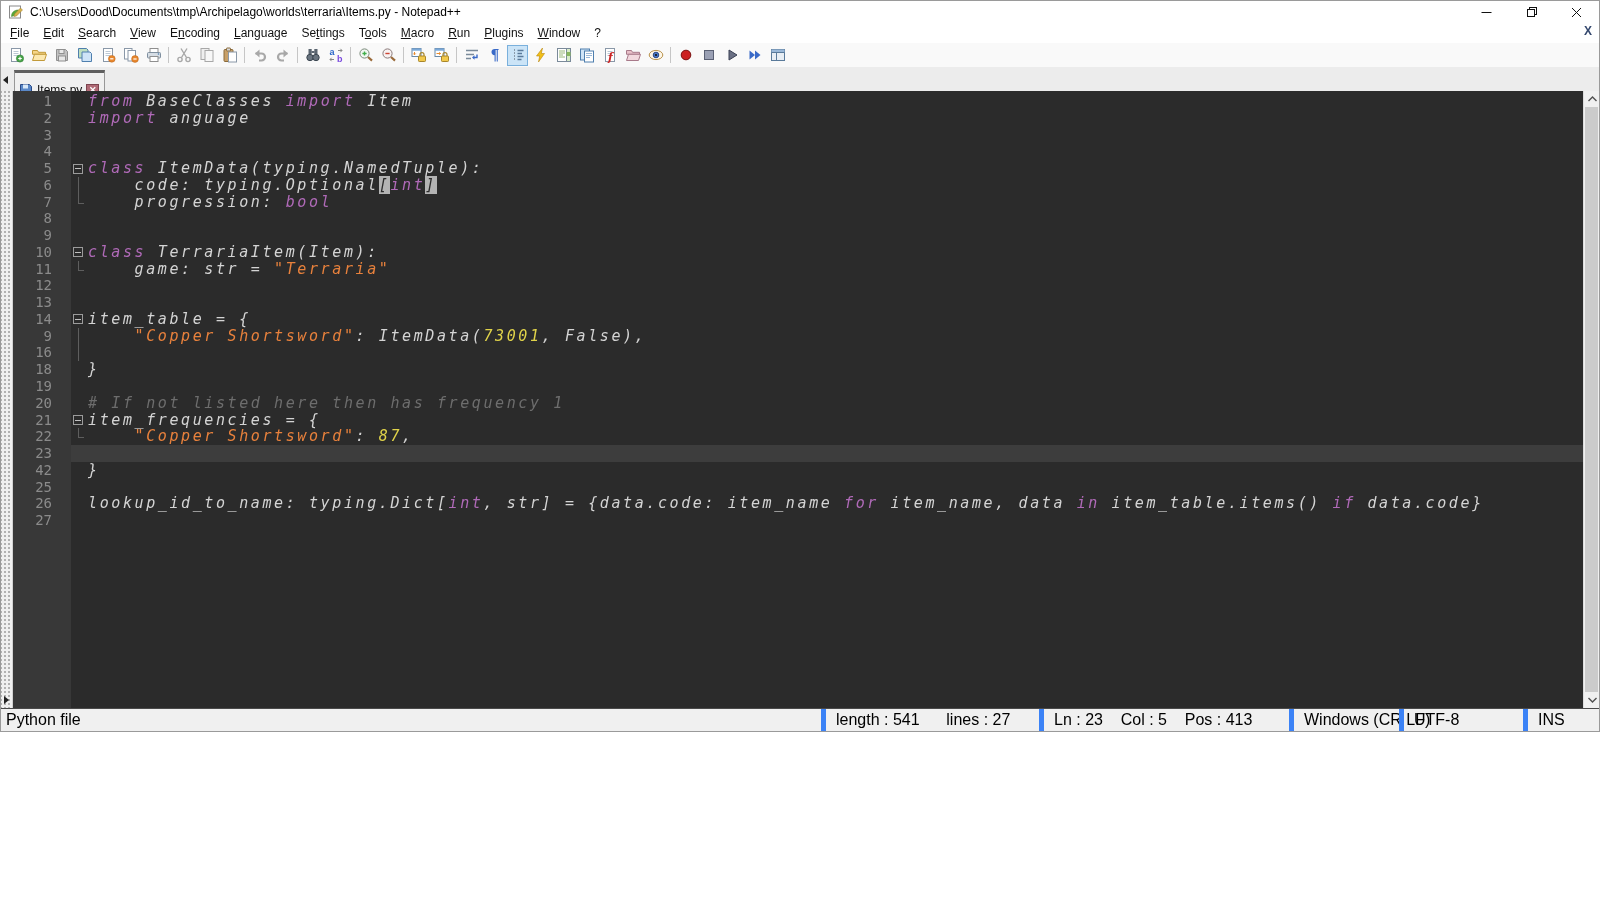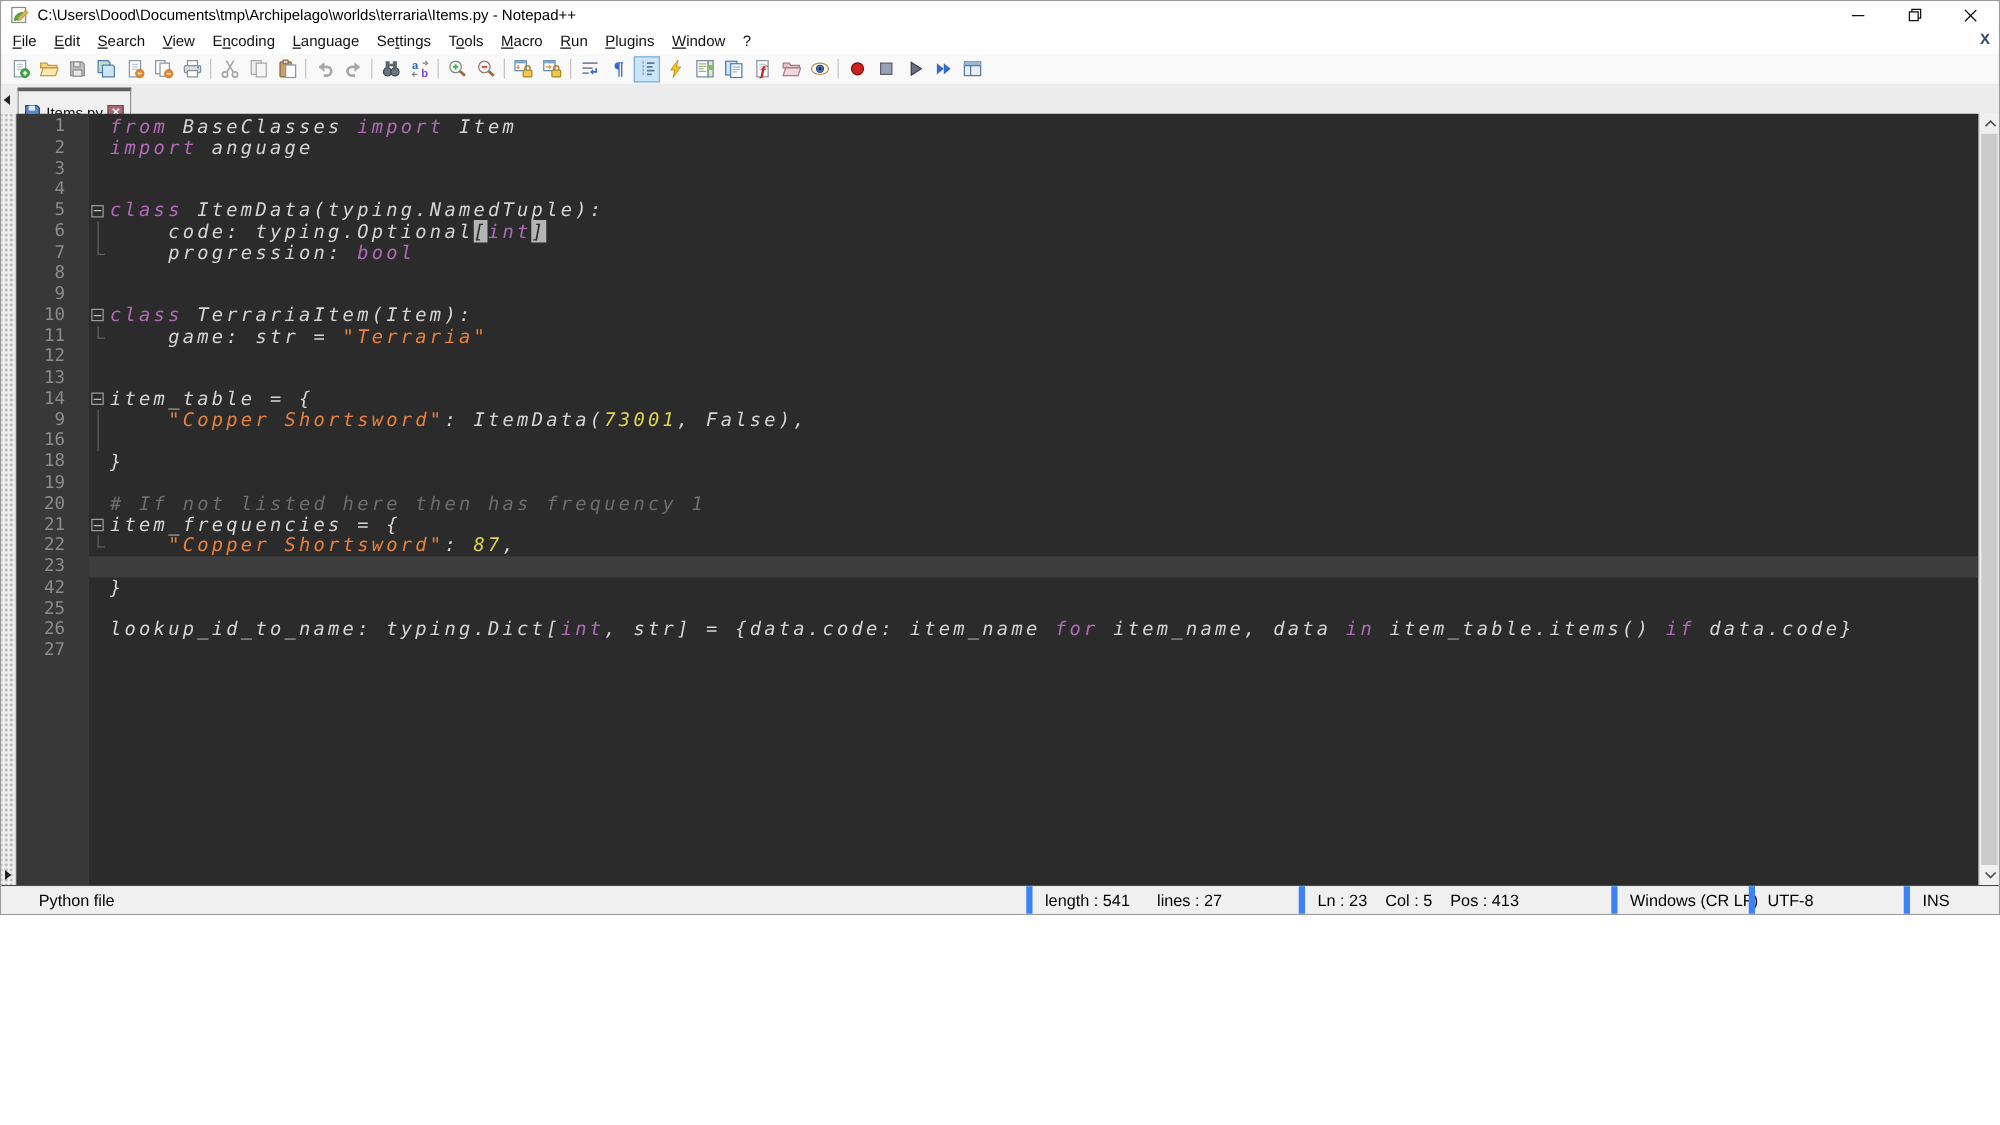--- a/index.html
+++ b/index.html
@@ -67,21 +67,21 @@
   .tok-bh { background:#b4b4b4; color:#2b2b2b; }
 
   
   .vscroll { width:16px; flex:none; background:#f0f0f0; border-left:1px solid #dcdcdc; position:relative; }
   .vs-btn { position:absolute; left:0; width:16px; height:16px; display:flex; align-items:center; justify-content:center; color:#505050; }
   .vs-up { top:0; } .vs-down { bottom:0; }
   .vs-btn svg { display:block; }
   .vs-thumb { position:absolute; left:1px; right:1px; top:16px; bottom:16px; background:#cbcbcb; }
 
   
-  .statusbar { height:22px; flex:none; background:#f0f0f0; display:flex; align-items:stretch; font-size:13px; color:#000;padding-left:25px; }
+  .statusbar { height:22px; flex:none; background:#f0f0f0; display:flex; align-items:stretch; font-size:16px; color:#000; }
   .ss { display:flex; align-items:center; padding-left:10px; white-space:pre; border-left:5px solid #3b82f6; }
   .ss:first-child { border-left:none; flex:1; padding-left:5px; }
   .w-len { width:218px; } .w-pos { width:250px; } .w-eol { width:110px; } .w-enc { width:124px; } .w-ins { width:76px; }
 </style>
 </head>
 <body>
 
 <div class="window">
 
   <div class="titlebar">

